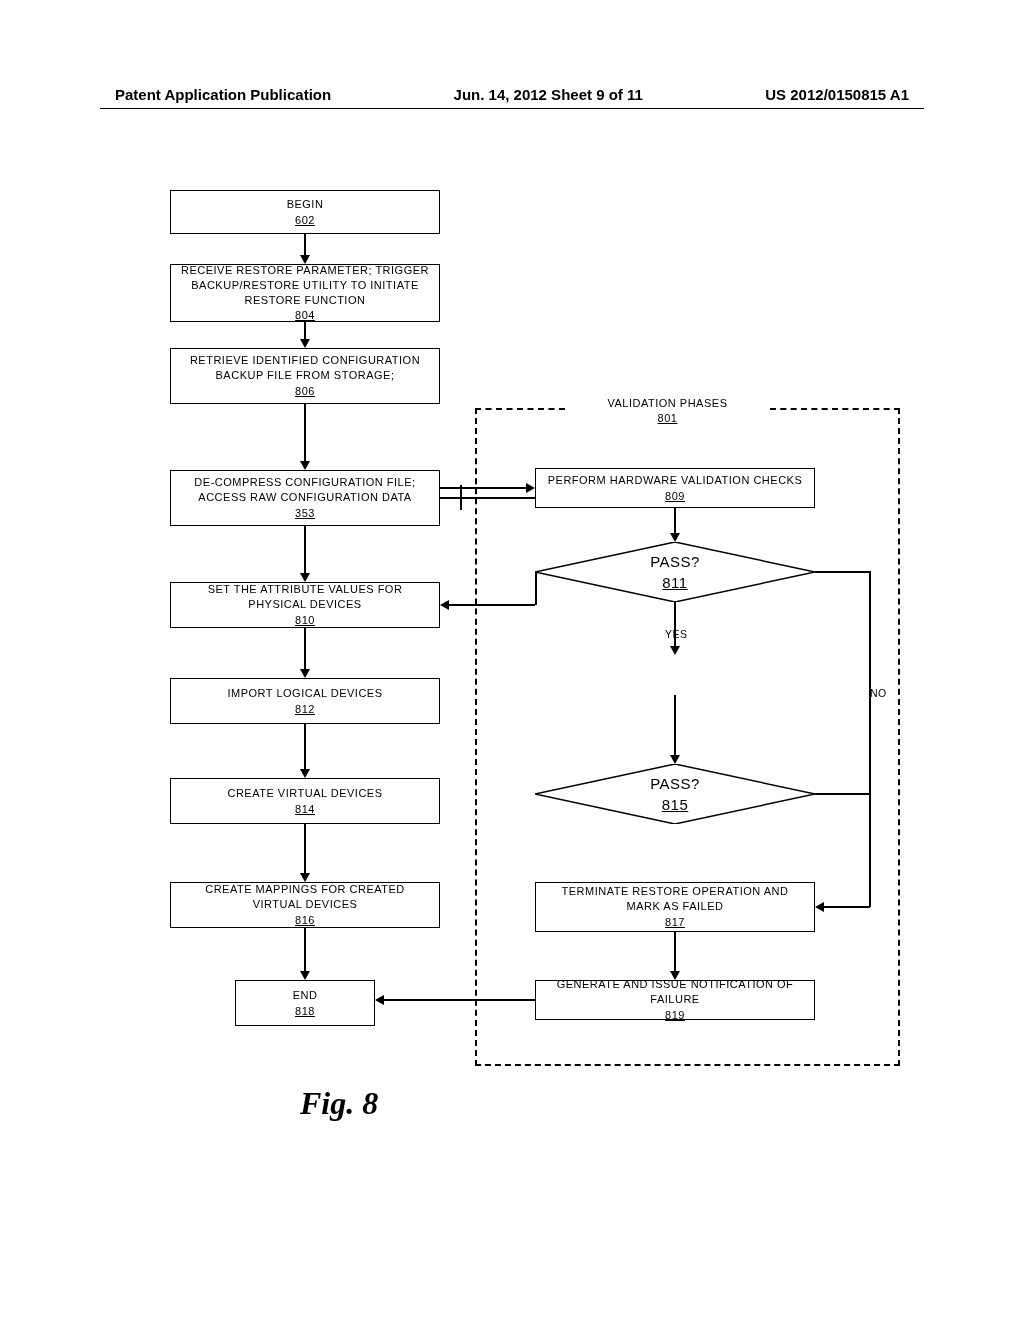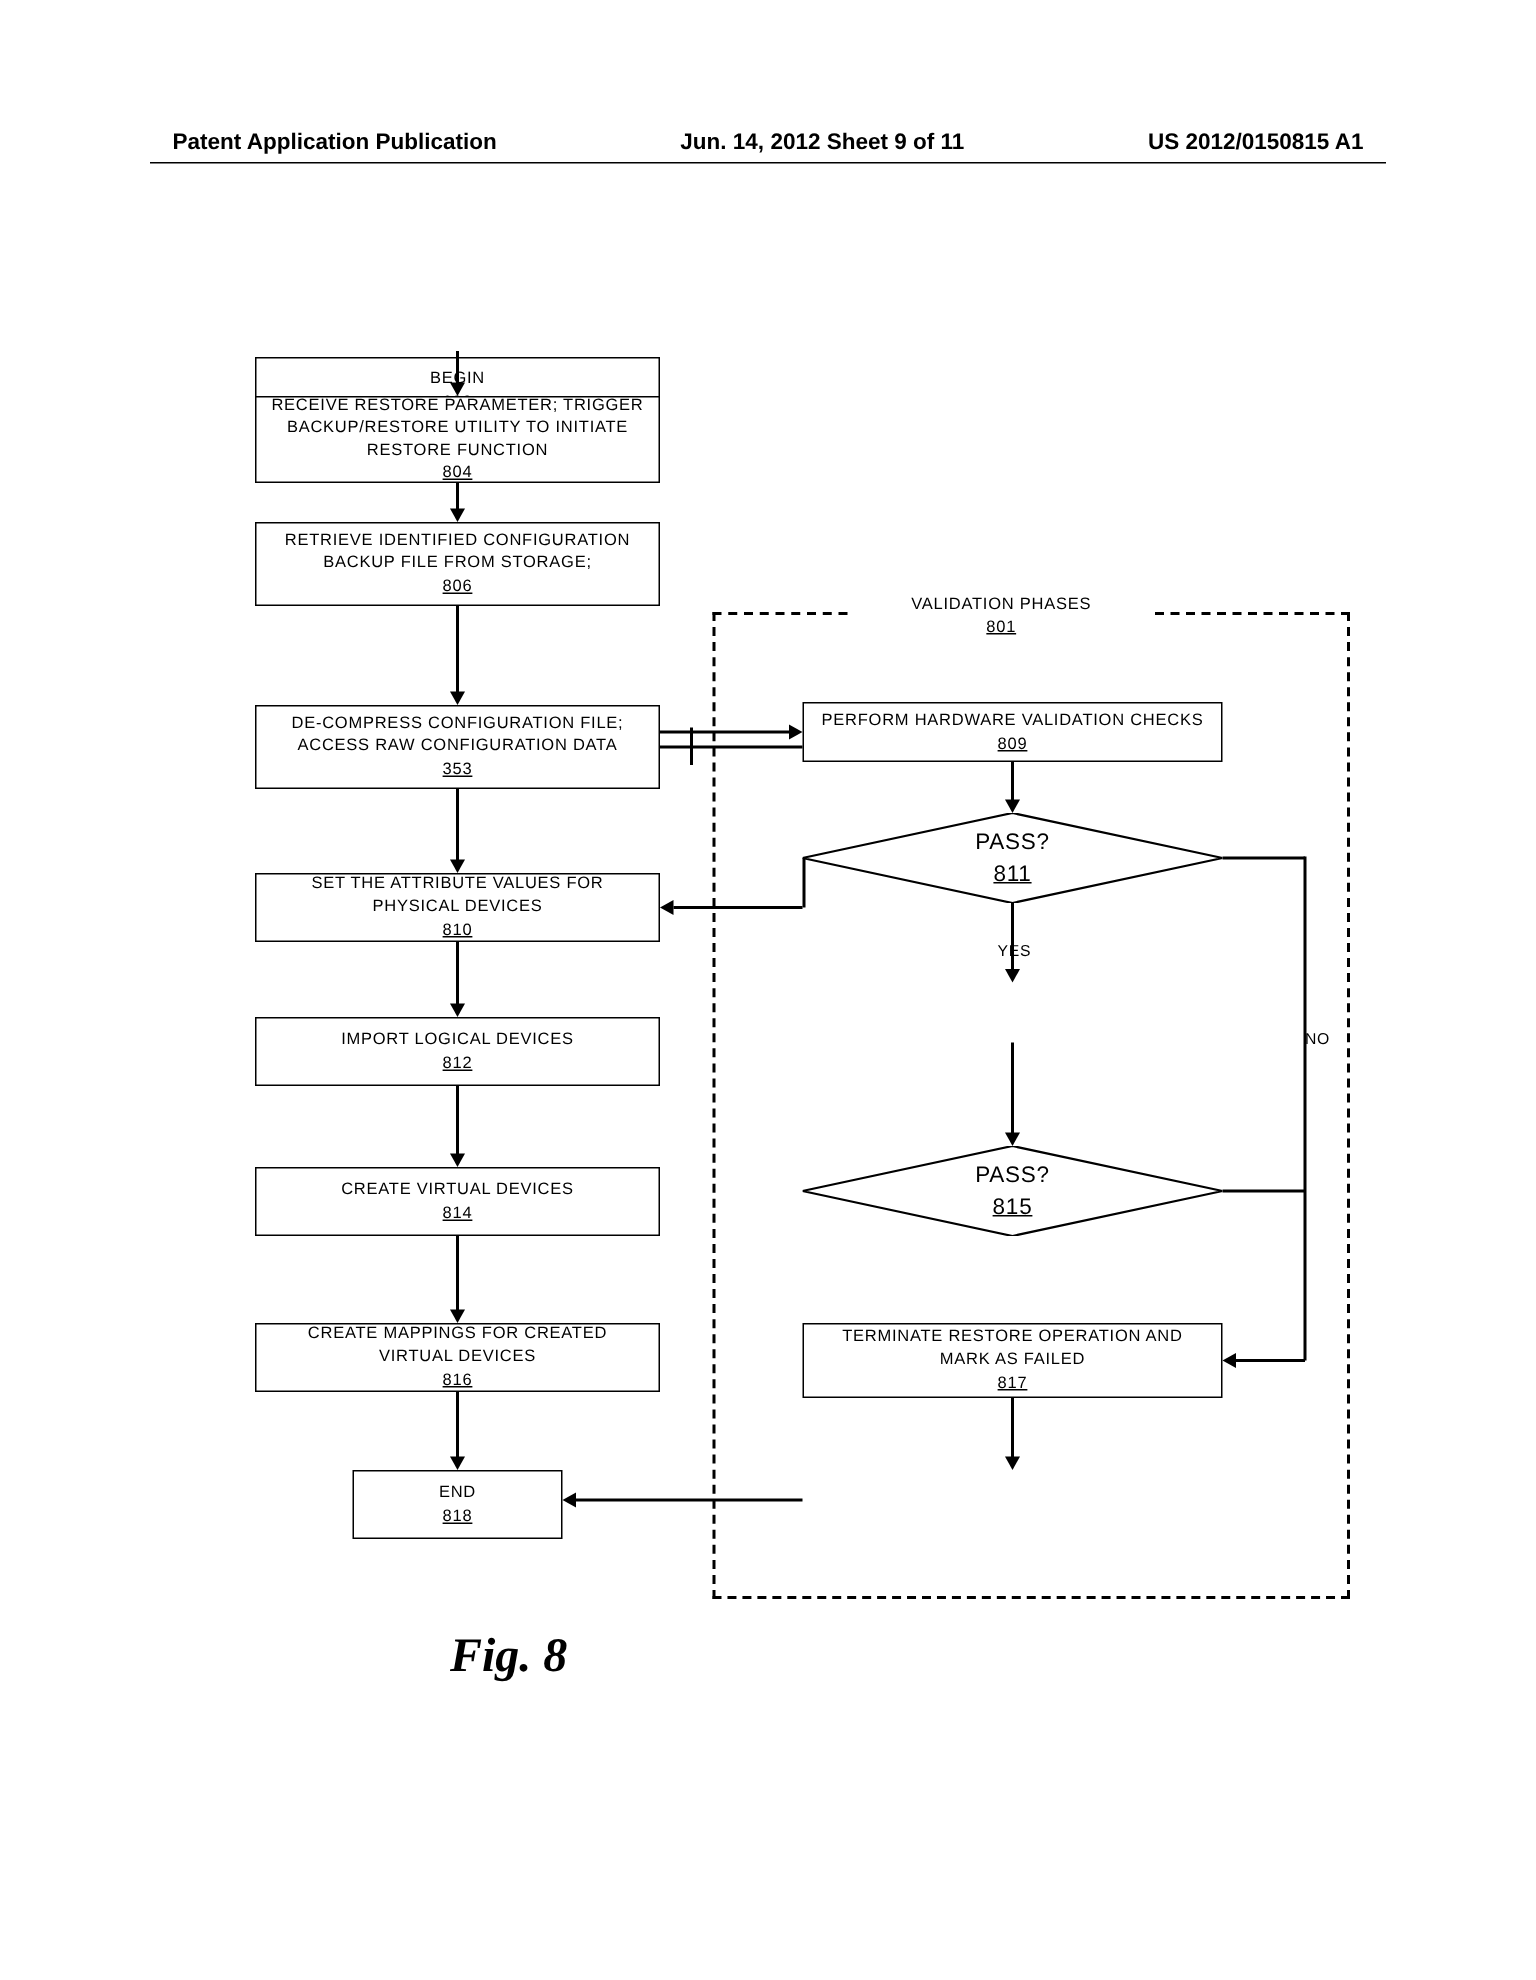--- a/index.html
+++ b/index.html
@@ -139,21 +139,21 @@
 
 <div class="header">
   <span>Patent Application Publication</span>
   <span>Jun. 14, 2012  Sheet 9 of 11</span>
   <span>US 2012/0150815 A1</span>
 </div>
 <div class="header-line"></div>
 
 <div class="diagram-wrap">
 
-  <div class="box" style="left:30px; top:0px; width:270px; height:44px;margin-top:48px;">
+  <div class="box" style="left:30px; top:0px; width:270px; height:44px;">
     <span>BEGIN</span>
     <span class="ref">602</span>
   </div>
 
   <div class="box" style="left:30px; top:74px; width:270px; height:58px;">
     <span>RECEIVE RESTORE PARAMETER; TRIGGER BACKUP/RESTORE UTILITY TO INITIATE RESTORE FUNCTION</span>
     <span class="ref">804</span>
   </div>
 
   <div class="box" style="left:30px; top:158px; width:270px; height:56px;">
@@ -225,20 +225,24 @@
       <span>PASS?</span>
       <span class="ref" style="">815</span>
     </div>
   </div>
 
   <div class="box" style="left:395px; top:692px; width:280px; height:50px;">
     <span>TERMINATE RESTORE OPERATION AND MARK AS FAILED</span>
     <span class="ref">817</span>
   </div>
 
+  <div class="box" style="left:395px; top:790px; width:280px; height:40px;">
+    <span>GENERATE AND ISSUE NOTIFICATION OF FAILURE</span>
+    <span class="ref">819</span>
+  </div>
 
   <div class="arrow v" style="left:164px; top:44px; height:22px;"></div>
   <div class="arrowhead down" style="left:160px; top:65px;"></div>
 
   <div class="arrow v" style="left:164px; top:132px; height:18px;"></div>
   <div class="arrowhead down" style="left:160px; top:149px;"></div>
 
   <div class="arrow v" style="left:164px; top:214px; height:58px;"></div>
   <div class="arrowhead down" style="left:160px; top:271px;"></div>
 

